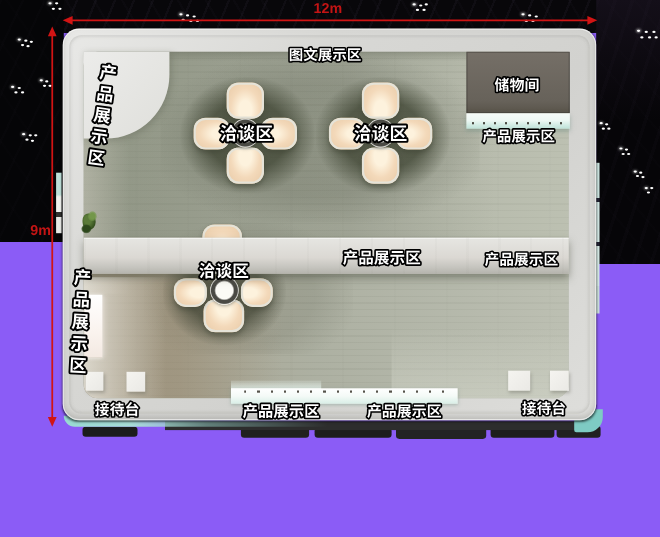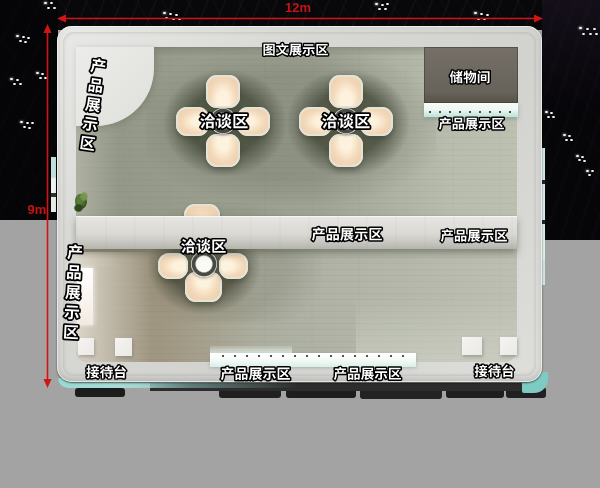--- a/index.html
+++ b/index.html
@@ -1,15 +1,15 @@
 <!DOCTYPE html>
 <html><head><meta charset="utf-8">
 <style>
 html,body{margin:0;padding:0;background:#000;}
-#stage{position:relative;width:600px;height:488px;background:#a3a3a3;overflow:hidden;
+#stage{position:relative;width:600px;height:488px;background:#8b5cf6;overflow:hidden;
   font-family:"Liberation Sans",sans-serif;}
 #stage div{position:absolute;}
 .lights{width:3px;height:2px;border-radius:50%;background:#fff;}
 .lbl{fill:#fff;stroke:#000;stroke-linejoin:round;paint-order:stroke;}
 </style></head>
 <body>
 <div id="stage">
 
 <div style="left:0;top:0;width:600px;height:30px;background:#08070a;
  background-image:repeating-linear-gradient(112deg,rgba(66,58,80,.13) 0 2px,transparent 2px 16px),

